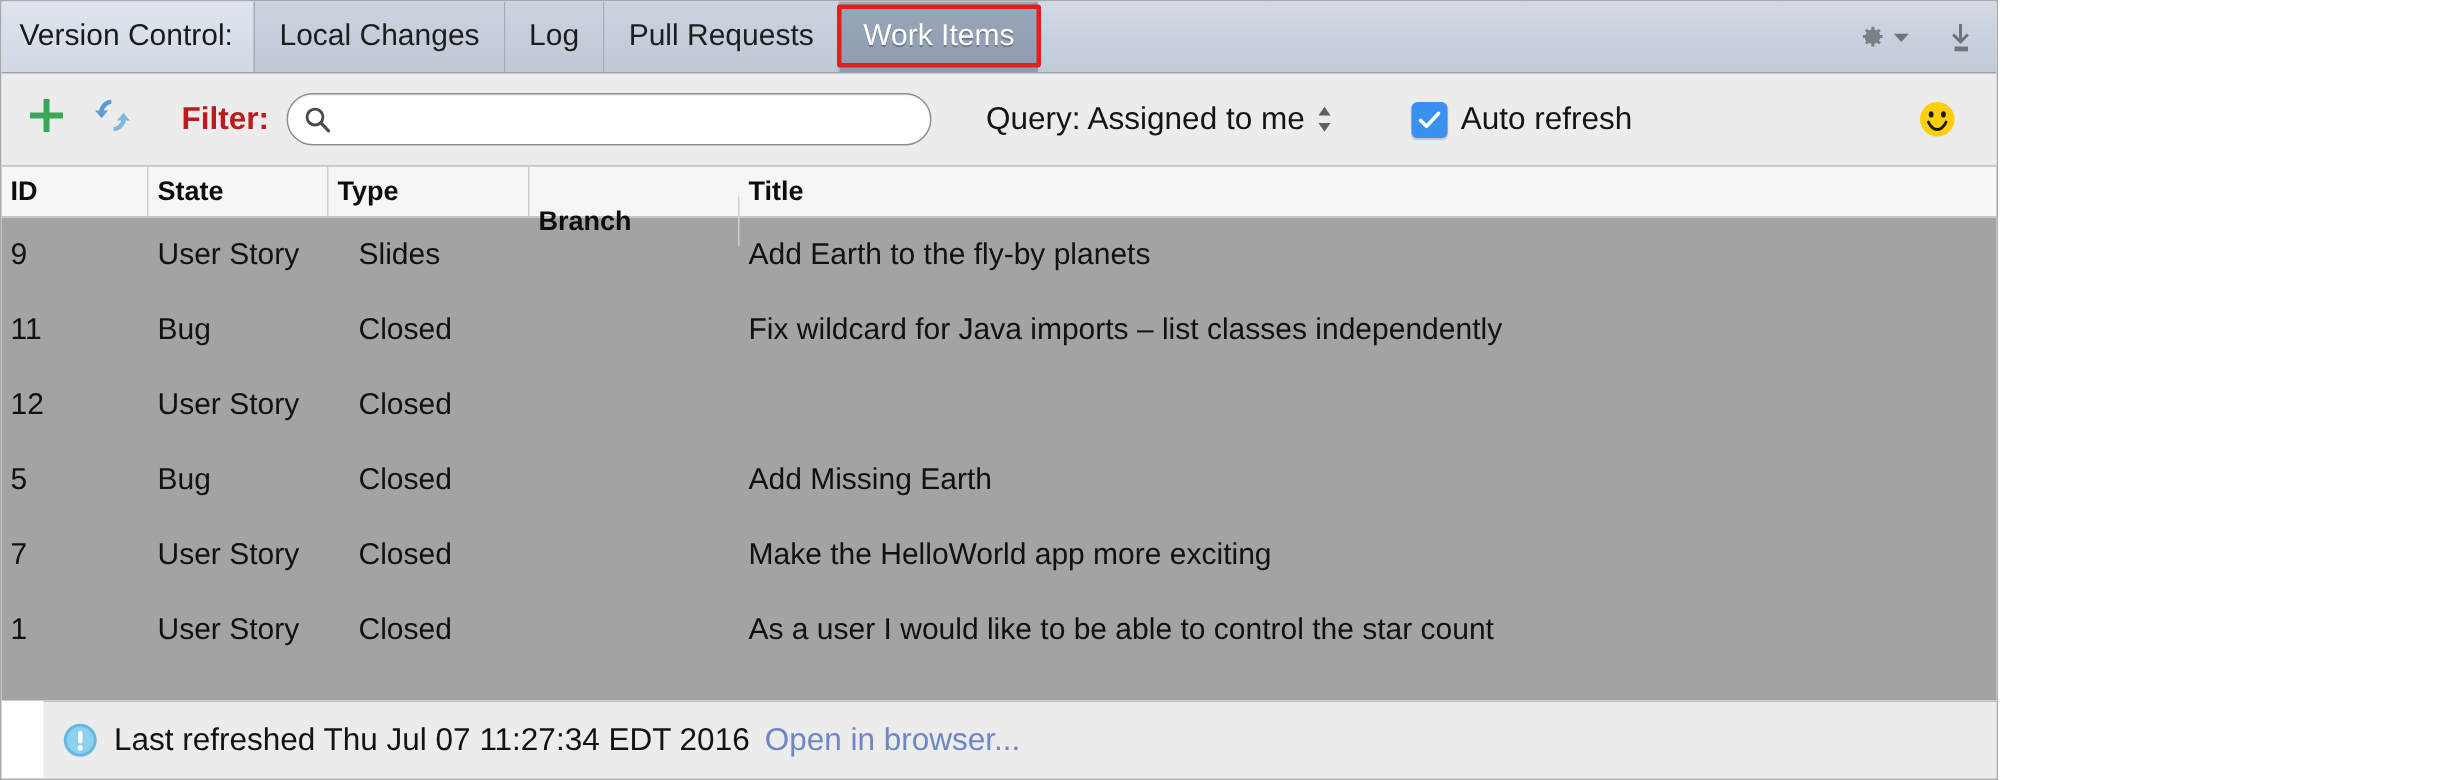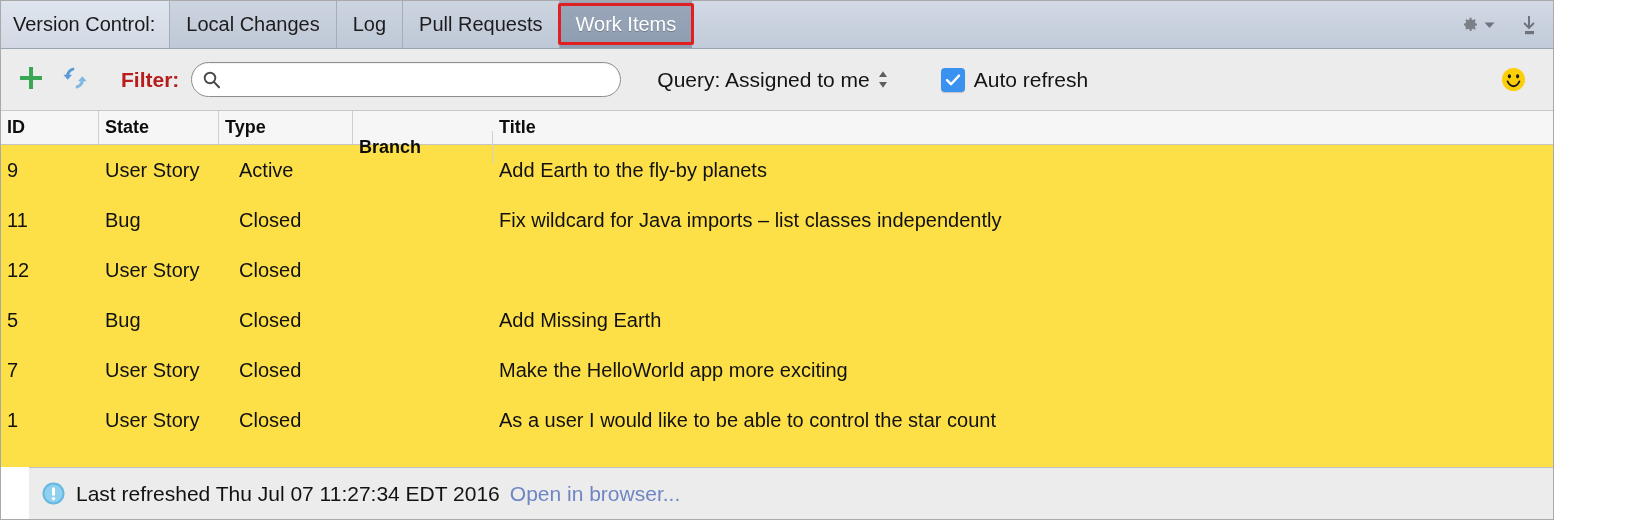--- a/index.html
+++ b/index.html
@@ -5,21 +5,21 @@
   html, body {
     margin: 0;
     padding: 0;
     background: #ffffff;
   }
   body {
     font-family: "Liberation Sans", sans-serif;
     -webkit-font-smoothing: antialiased;
   }
   #app {
-    width: 1554px;
+    width: 1332px;
     height: 520px;
     position: relative;
     box-sizing: border-box;
     border: 1px solid #a9a9a9;
     background: #ffffff;
     overflow: hidden;
     display: flex;
     flex-direction: column;
   }
 
@@ -161,21 +161,21 @@
     color: #141414;
     white-space: nowrap;
   }
   .toolbar-spacer { flex: 1; }
 
   
   .table-wrap {
     flex: 1;
     display: flex;
     flex-direction: column;
-    background: #fde047;
+    background: #a3a3a3;
     overflow: hidden;
   }
   .thead {
     height: 34px;
     min-height: 34px;
     background: #f6f6f6;
     border-bottom: 1px solid #c4c4c4;
     display: flex;
     align-items: center;
     box-sizing: border-box;
@@ -348,21 +348,21 @@
       <div class="th c-state">State</div>
       <div class="th c-type">Type</div>
       <div class="th c-branch">Branch</div>
       <div class="th c-title">Title</div>
     </div>
 
     <div class="tbody" id="tbody">
       <div class="trow">
         <div class="td c-id">9</div>
         <div class="td c-type">User Story</div>
-        <div class="td c-state">Active</div>
+        <div class="td c-state">Slides</div>
         <div class="td c-branch"></div>
         <div class="td c-title">Add Earth to the fly-by planets</div>
       </div>
       <div class="trow">
         <div class="td c-id">11</div>
         <div class="td c-type">Bug</div>
         <div class="td c-state">Closed</div>
         <div class="td c-branch"></div>
         <div class="td c-title">Fix wildcard for Java imports – list classes independently</div>
       </div>

